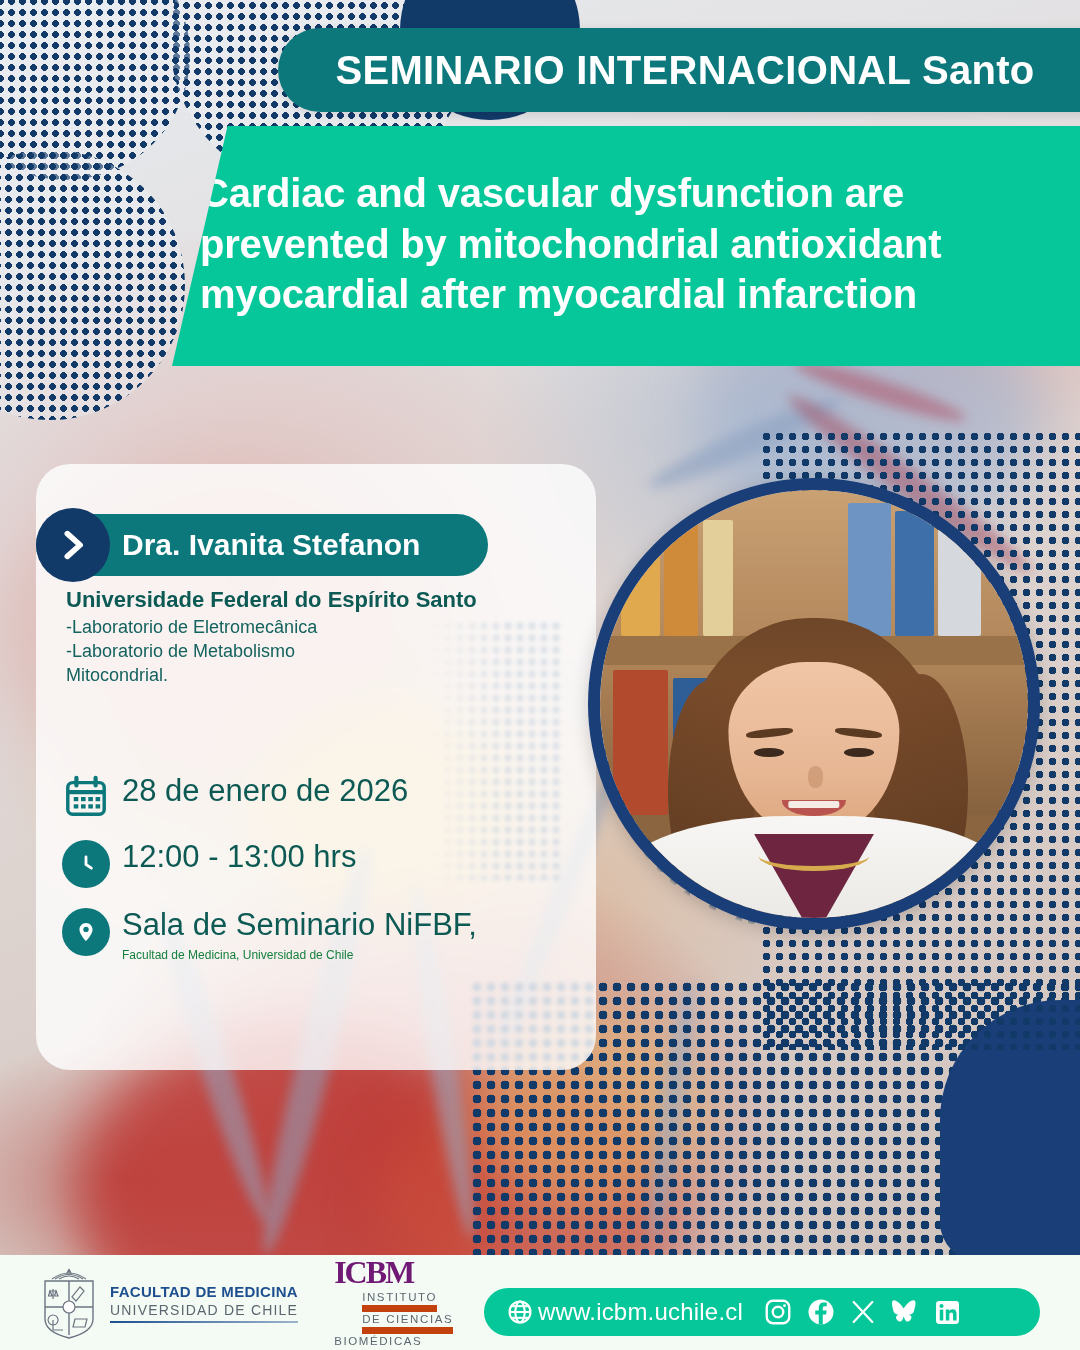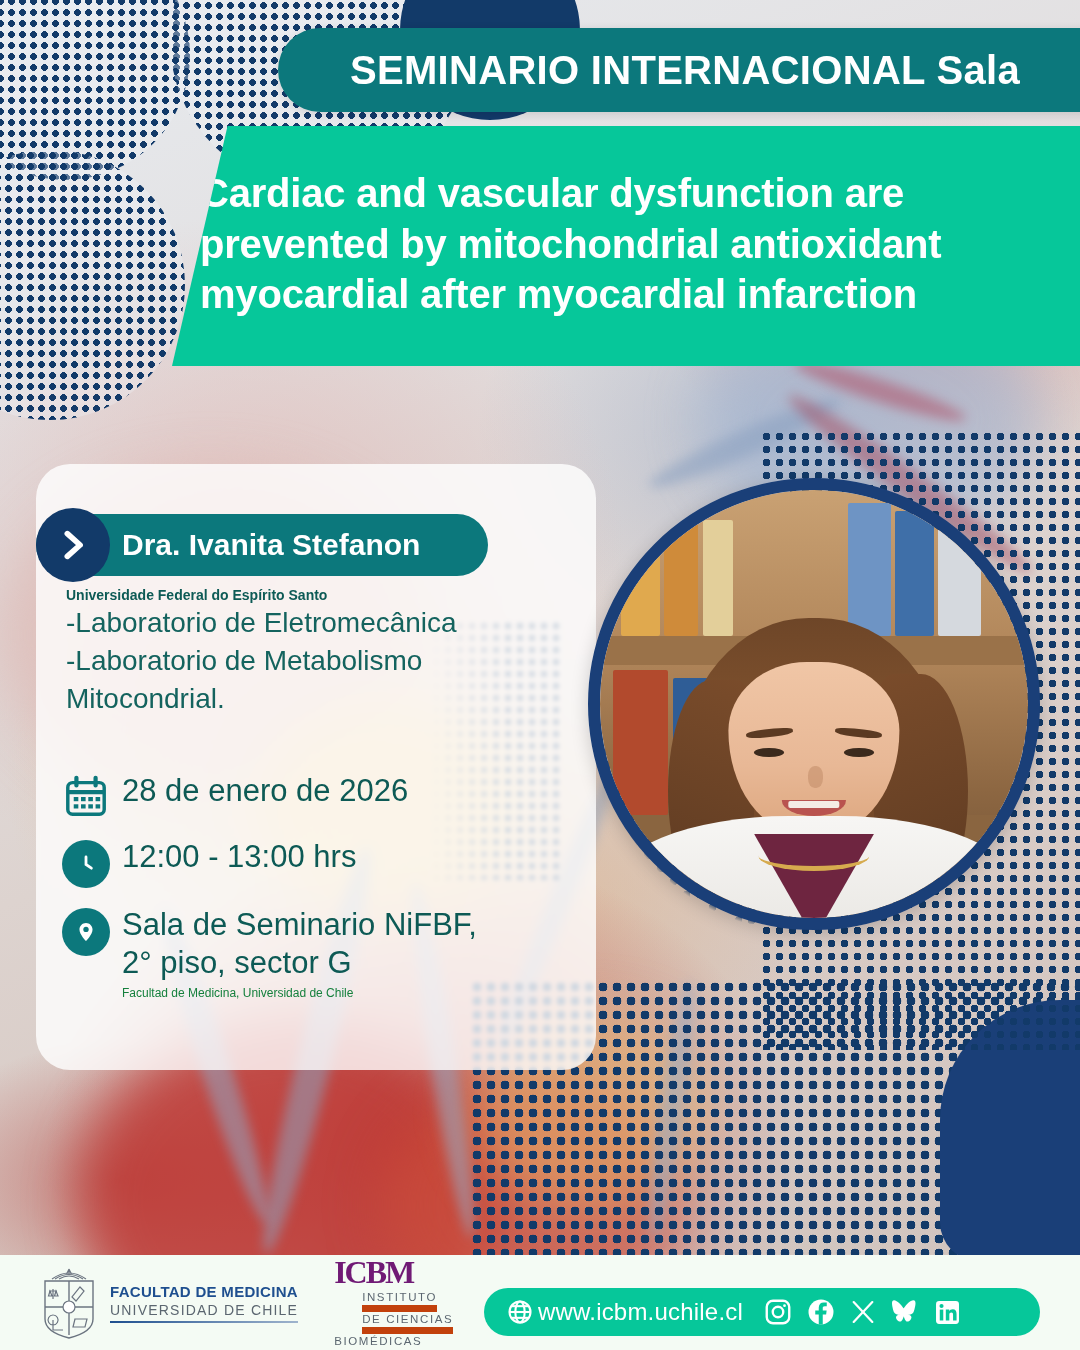--- a/index.html
+++ b/index.html
@@ -107,22 +107,22 @@
     border-radius:50%; background:#123a69; z-index:25;
     display:flex; align-items:center; justify-content:center;
   }
   .chev-circle svg { width:34px; height:34px; }
   .name-pill .ntxt {
     color:#fff; font-size:30px; font-weight:bold; margin-left:86px; white-space:nowrap;
   }
 
   
   .affil { position:absolute; left:66px; top:586px; width:470px; z-index:24; }
-  .affil .uni { color:#0d5a55; font-weight:bold; font-size:14px; line-height:1.3; }
-  .affil .lab { color:#14635e; font-size:28px; line-height:1.35; }
+  .affil .uni { color:#0d5a55; font-weight:bold; font-size:22px; line-height:1.3; }
+  .affil .lab { color:#14635e; font-size:18px; line-height:1.35; }
 
   
   .details { position:absolute; left:58px; top:772px; width:520px; z-index:24; }
   .drow { display:flex; align-items:flex-start; margin-bottom:18px; }
   .drow .ic { width:56px; flex:0 0 56px; display:flex; justify-content:center; padding-top:2px; }
   .drow .dtxt { color:#0d5a55; font-size:31px; line-height:1.22; padding-left:8px; }
   .drow .dtxt .sub { display:block; font-size:12px; color:#15803d; margin-top:4px; }
 
   .icon-circle {
     width:48px; height:48px; border-radius:50%; background:#0c787c;
@@ -324,21 +324,21 @@
         <div class="mouth"></div>
           <div class="teeth"></div>
         <div class="coat"></div>
         <div class="coat-v"></div>
         <div class="necklace"></div>
       </div>
     </div>
   </div>
 
   <div class="header-banner">
-    <div class="htxt">SEMINARIO INTERNACIONAL Sala</div>
+    <div class="htxt">SEMINARIO INTERNACIONAL Santo</div>
   </div>
 
   <div class="title-block">
     <div>
       <div class="ttxt">Cardiac and vascular dysfunction are</div>
       <div class="ttxt">prevented by mitochondrial antioxidant</div>
       <div class="ttxt">myocardial after myocardial infarction</div>
     </div>
   </div>
 
@@ -399,21 +399,20 @@
       <div class="ic">
         <div class="icon-circle">
           <svg viewBox="0 0 24 24" fill="#ffffff">
             <path d="M12 4.2c-3.1 0-5.6 2.5-5.6 5.6 0 4.2 5.6 10 5.6 10s5.6-5.8 5.6-10c0-3.1-2.5-5.6-5.6-5.6z"></path>
             <circle cx="12" cy="9.8" r="2.3" fill="#0c787c"></circle>
           </svg>
         </div>
       </div>
       <div class="dtxt">
         <div>Sala de Seminario NiFBF,</div>
-        <div>2° piso, sector G</div>
         <span class="sub">Facultad de Medicina, Universidad de Chile</span>
       </div>
     </div>
 
   </div>
 
   <div class="footer">
 
     <div class="logo-uch">
       <svg class="shield" viewBox="0 0 58 72">

